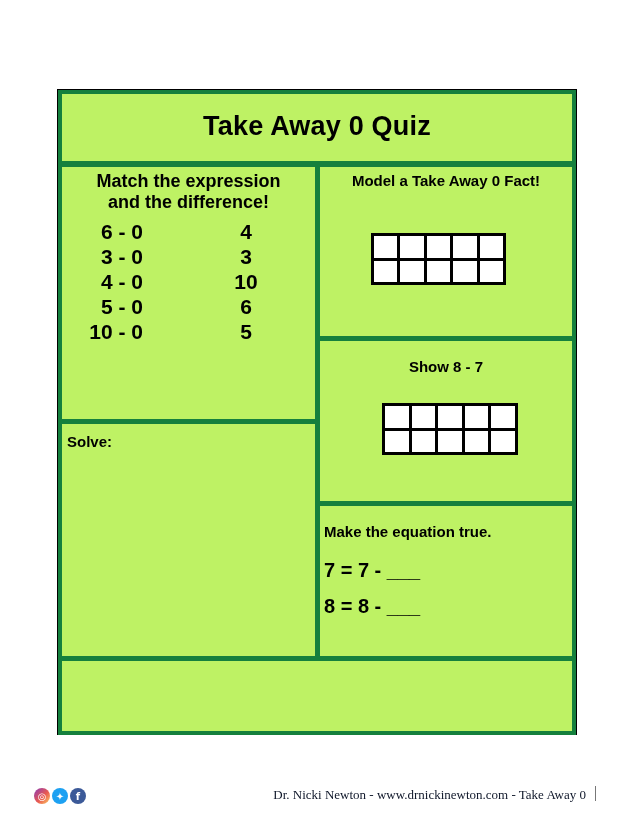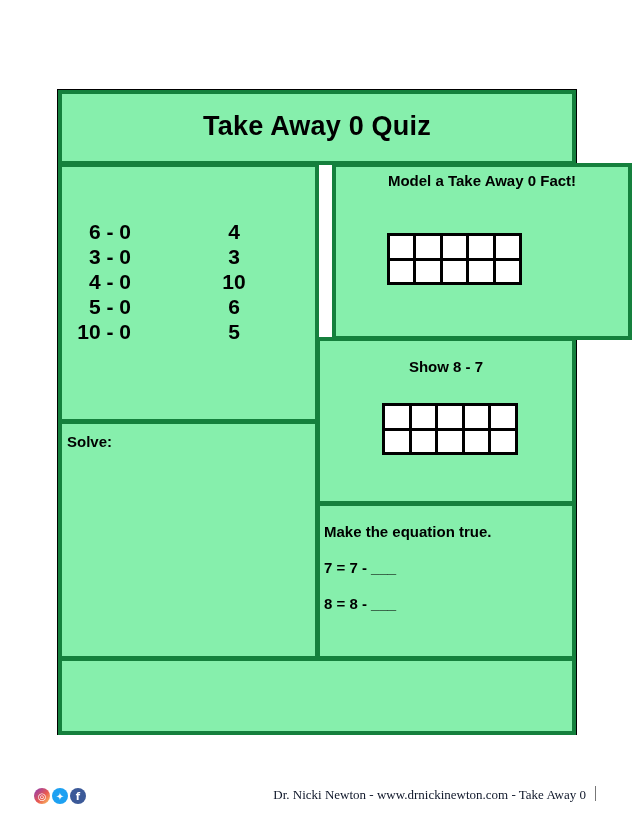--- a/index.html
+++ b/index.html
@@ -1,47 +1,47 @@
 <!DOCTYPE html>
 <html><head>
   <meta charset="utf-8">
   <style>
     * { box-sizing: border-box; margin: 0; padding: 0; }
     html, body { width: 634px; height: 822px; background: #ffffff; overflow: hidden; }
     body { position: relative; font-family: "Liberation Sans", sans-serif; color: #000; }
 
     .frame { position: absolute; left: 57px; top: 89px; width: 520px; height: 646px; border: 4px solid #000; }
-    .box { position: absolute; border: 4px solid #15803d; background: #86efac; }
+    .box { position: absolute; border: 4px solid #15803d; background: #bef264; }
 
     .title-box { left: 58px; top: 90px; width: 518px; height: 75px; border-width: 4px; }
     .title { position: absolute; left: 0; right: 0; top: 17px; text-align: center; font-weight: bold; font-size: 27px; letter-spacing: 0.2px; }
 
     .match-box { left: 58px; top: 163px; width: 261px; height: 260px; }
     .match-heading { position: absolute; left: 0; right: 0; top: 4px; text-align: center; font-weight: bold; font-size: 18px; line-height: 21px; }
-    .match-row { position: absolute; left: 0; width: 256px; height: 25px; font-weight: bold; font-size: 21px; }
+    .match-row { position: absolute; left: 12px; width: 256px; height: 25px; font-weight: bold; font-size: 21px; }
     .expr { position: absolute; right: 187px; top: 0; white-space: nowrap; }
     .diff { position: absolute; left: 157px; width: 30px; text-align: center; top: 0; }
 
-    .model-box { left: 332px; top: 163px; width: 300px; height: 177px; }
+    .model-box { left: 316px; top: 163px; width: 260px; height: 177px; }
     .model-heading { position: absolute; left: 0; right: 0; top: 5px; text-align: center; font-weight: bold; font-size: 15px; }
     .blank-eq { position: absolute; left: 0; right: 0; top: 36px; text-align: center; font-size: 11px; color: #777; letter-spacing: -0.5px; }
 
     .tenframe { position: absolute; border: 3px solid #000; display: grid; grid-template-columns: repeat(5, 1fr); grid-template-rows: repeat(2, 1fr); background: #000; gap: 3px; }
     .tenframe .cell { background: #fff; }
 
     .show-box { left: 316px; top: 337px; width: 260px; height: 168px; }
     .show-heading { position: absolute; left: 0; right: 0; top: 17px; text-align: center; font-weight: bold; font-size: 15px; }
 
     .solve-box { left: 58px; top: 420px; width: 261px; height: 240px; }
     .solve-label { position: absolute; left: 5px; top: 9px; font-weight: bold; font-size: 15px; }
     .solve-text { position: absolute; left: 5px; top: 44px; width: 245px; font-weight: bold; font-size: 15px; line-height: 18px; }
 
     .eq-box { left: 316px; top: 502px; width: 260px; height: 158px; }
     .eq-heading { position: absolute; left: 4px; top: 17px; font-weight: bold; font-size: 15px; }
-    .eq-line { position: absolute; left: 4px; font-weight: bold; font-size: 15px; }
+    .eq-line { position: absolute; left: 4px; font-weight: bold; font-size: 20px; }
 
     .bottom-box { left: 58px; top: 657px; width: 518px; height: 78px; border-width: 4px; }
 
     .footer { position: absolute; left: 0; top: 782px; width: 634px; height: 28px; }
     .social { position: absolute; left: 34px; top: 6px; display: flex; gap: 2px; }
     .sicon { width: 16px; height: 16px; border-radius: 50%; display: flex; align-items: center; justify-content: center; color: #fff; font-size: 10px; font-weight: bold; font-family: "DejaVu Sans", sans-serif; }
     .ig { background: linear-gradient(135deg, #8a3ab9, #e95950 55%, #fccc63); }
     .tw { background: #1da1f2; }
     .fb { background: #3b5998; }
     .footer-text { position: absolute; right: 48px; top: 5px; font-family: "Liberation Serif", serif; font-size: 13px; color: #0f172a; white-space: nowrap; }
@@ -50,20 +50,24 @@
 </head>
 <body>
 
 <div class="frame"></div>
 
 <div class="box title-box">
   <div class="title">Take Away 0 Quiz</div>
 </div>
 
 <div class="box match-box">
+  <div class="match-heading">
+    <div>Match the expression</div>
+    <div>and the difference!</div>
+  </div>
   <div class="match-row" style="top:53px">
     <span class="expr">6 - 0</span>
     <span class="diff">4</span>
   </div>
   <div class="match-row" style="top:78px">
     <span class="expr">3 - 0</span>
     <span class="diff">3</span>
   </div>
   <div class="match-row" style="top:103px">
     <span class="expr">4 - 0</span>

